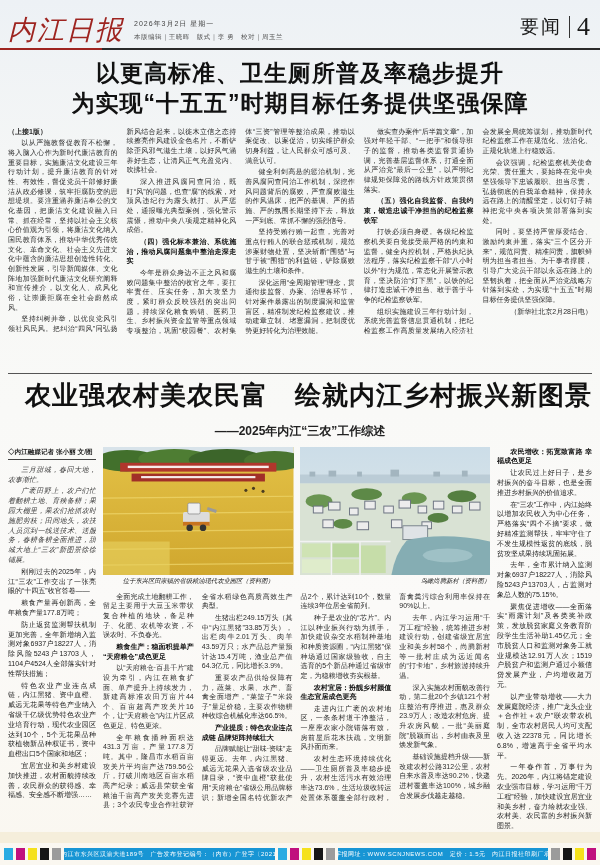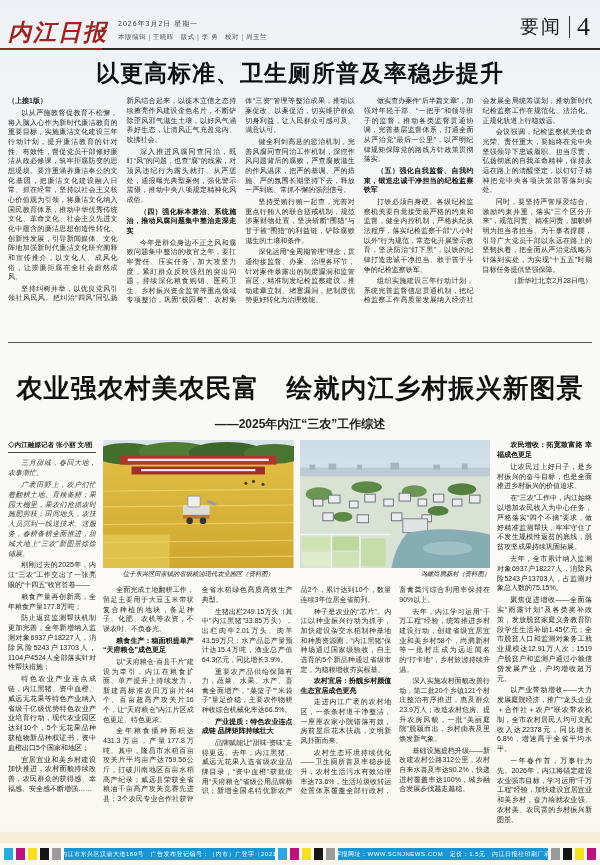--- a/index.html
+++ b/index.html
@@ -5,22 +5,22 @@
   * { margin:0; padding:0; box-sizing:border-box; }
   html,body { background:#777; }
   .page{
     position:relative; width:600px; height:865px; margin:0 auto; overflow:hidden;
     background:linear-gradient(180deg,#edf1f5 0%,#f7f8f6 25%,#fbfaf8 70%,#faf7f0 100%);
     font-family:"Liberation Sans", sans-serif; color:#222;
   }
   
   .masthead{ display:flex; align-items:flex-end; padding:12px 10px 4px 8px; }
   .logo{
-    font-family:"Liberation Serif", serif; font-weight:bold; font-style:italic;
-    font-size:23px; color:#9e2420; letter-spacing:2px; line-height:1; white-space:nowrap;
+    font-family:"Liberation Serif", serif; font-weight:normal; font-style:italic;
+    font-size:27px; color:#9e2420; letter-spacing:2px; line-height:1; white-space:nowrap;
   }
   .mast-meta{ margin-left:10px; padding-bottom:2px; }
   .mast-meta .date{ font-size:7px; color:#444; letter-spacing:1px; }
   .mast-meta .credits{ font-size:6.5px; color:#555; margin-top:4px; letter-spacing:.5px; }
   .section-block{ margin-left:auto; display:flex; align-items:center; gap:7px; padding-bottom:2px; }
   .section-block .section{ font-family:"Liberation Serif", serif; font-size:19px; color:#1a1a1a; letter-spacing:2px; }
   .section-block .vbar{ width:1px; height:22px; background:#333; }
   .section-block .pageno{ font-family:"Liberation Serif", serif; font-size:26px; color:#1a1a1a; }
   .rule-row{ display:flex; height:2px; margin:0; }
   .rule-red{ width:102px; background:#9e2420; }
@@ -38,22 +38,22 @@
   }
   .a1-body p, .lead-body p, .center-body p, .col-right p{ margin:0 0 2px; text-indent:1.9em; }
   p.note{ text-indent:0; font-weight:bold; }
   p.bold-head{ font-weight:bold; color:#111; }
   p.credit{ text-align:right; text-indent:0; }
   p.kai{ font-style:italic; color:#3a3a3a; }
   .divider{ height:1px; background:#555; margin:6px 8px 0; }
   
   .article2{ padding:7px 8px 0; }
   .a2-h{
-    text-align:center; font-size:26px; font-weight:900; color:#111;
-    letter-spacing:1px; line-height:1.15; white-space:nowrap;margin-top:24px;
+    text-align:right; font-size:26px; font-weight:900; color:#111;
+    letter-spacing:1px; line-height:1.15; white-space:nowrap;
   }
   .a2-sub{ text-align:center; font-size:12px; font-weight:bold; color:#222; margin-top:12px; }
   .a2-layout{ display:flex; gap:7px; margin-top:7px; height:410px; overflow:hidden; }
   .col-left{ width:88px; flex:0 0 88px; font-size:7px; line-height:1.4; text-align:justify; overflow:hidden; }
   .byline{
     font-size:6.6px; font-weight:bold; color:#222; border-bottom:1px solid #444;
     padding-bottom:3px; margin-bottom:5px; white-space:nowrap; overflow:hidden;
   }
   .center{ flex:1; min-width:0; display:flex; flex-direction:column; }
   .photos{ display:flex; gap:6px; }
@@ -100,20 +100,21 @@
     </div>
   </div>
   <div class="rule-row">
     <div class="rule-red"></div>
     <div class="rule-black"></div>
   </div>
 
   <div class="article1">
     <h1 class="a1-h">
       <span>以更高标准、卫生厕所普及率稳步提升</span><br>
+      <span>为实现“十五五”时期目标任务提供坚强保障</span>
     </h1>
     <div class="a1-body">
         <p class="note">（上接1版）</p>
         <p>以从严施教督促教育不松懈，将入脑入心作为新时代廉洁教育的重要目标，实施廉洁文化建设三年行动计划，提升廉洁教育的针对性、有效性，督促党员干部修好廉洁从政必修课，筑牢拒腐防变的思想堤坝。要注重涵养廉洁奉公的文化基因，把廉洁文化建设融入日常、抓在经常，坚持以社会主义核心价值观为引领，将廉洁文化纳入国民教育体系，推动中华优秀传统文化、革命文化、社会主义先进文化中蕴含的廉洁思想创造性转化、创新性发展，引导新闻媒体、文化阵地加强新时代廉洁文化研究阐释和宣传推介，以文化人、成风化俗，让崇廉拒腐在全社会蔚然成风。</p>
         <p>坚持纠树并举，以优良党风引领社风民风。把纠治“四风”同弘扬新风结合起来，以徙木立信之态持续擦亮作风建设金色名片，不断铲除歪风邪气滋生土壤，以好风气涵养好生态，让清风正气充盈党内、吹拂社会。</p>
         <p>深入推进风腐同查同治，既盯“风”的问题，也查“腐”的线索，对顶风违纪行为露头就打、从严惩处，通报曝光典型案例，强化警示震慑，推动中央八项规定精神化风成俗。</p>
         <p class="bold-head">（四）强化标本兼治、系统施治，推动风腐问题集中整治走深走实</p>
         <p>今年是群众身边不正之风和腐败问题集中整治的收官之年，要扛牢责任、压实任务，加大攻坚力度，紧盯群众反映强烈的突出问题，持续深化粮食购销、医药卫生、乡村振兴资金监管等重点领域专项整治，巩固“校园餐”、农村集体“三资”管理等整治成果，推动以案促改、以案促治，切实维护群众切身利益，让人民群众可感可及、满意认可。</p>
         <p>健全利剑高悬的惩治机制，完善风腐同查同治工作机制，深挖作风问题背后的腐败，严查腐败滋生的作风温床，把严的基调、严的措施、严的氛围长期坚持下去，释放一严到底、常抓不懈的强烈信号。</p>
         <p>坚持受贿行贿一起查，完善对重点行贿人的联合惩戒机制，规范涉案财物处置，坚决斩断“围猎”与甘于被“围猎”的利益链，铲除腐败滋生的土壤和条件。</p>

